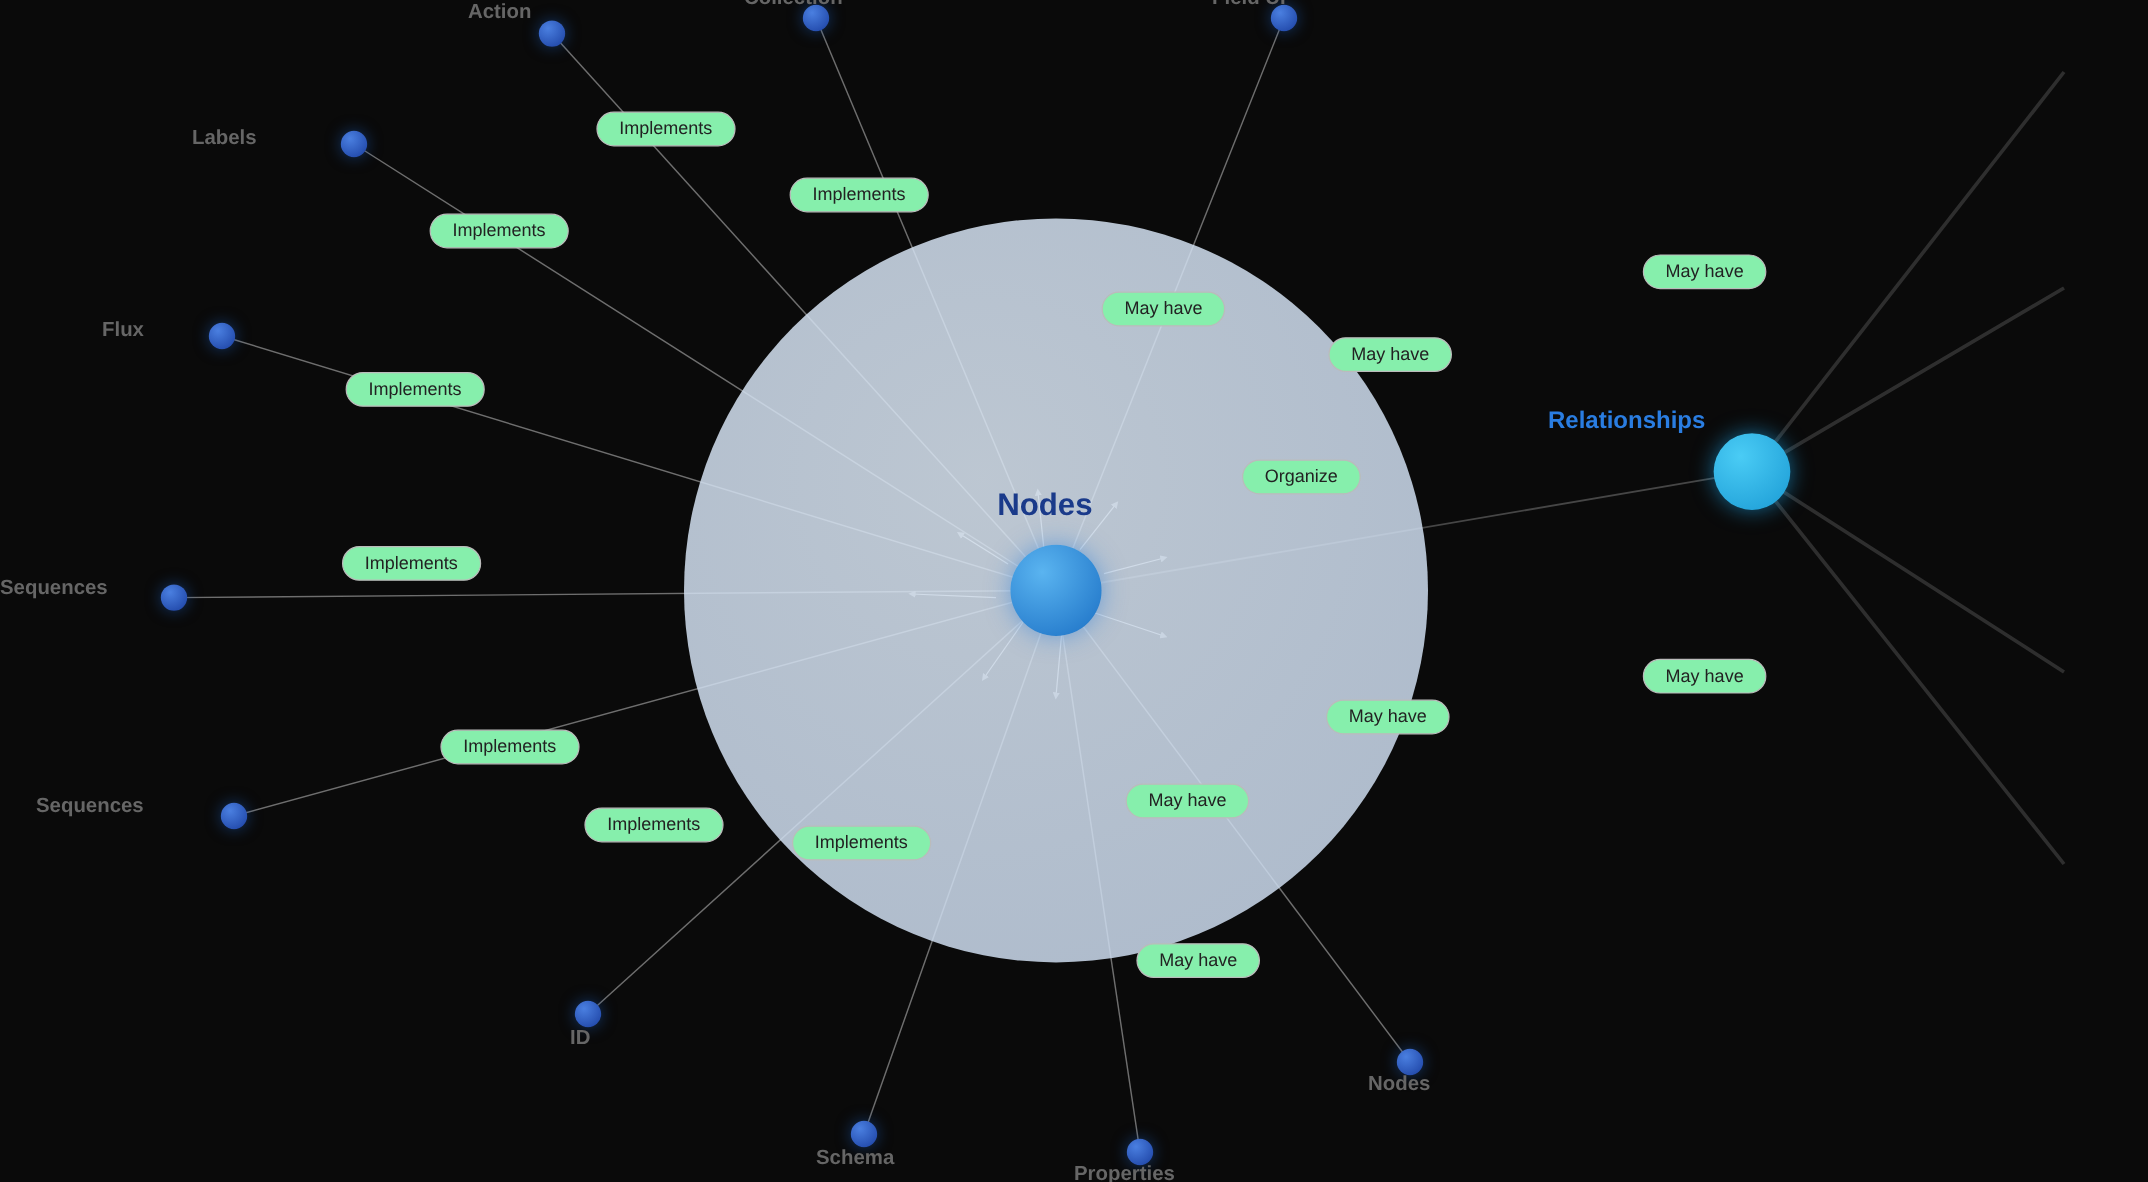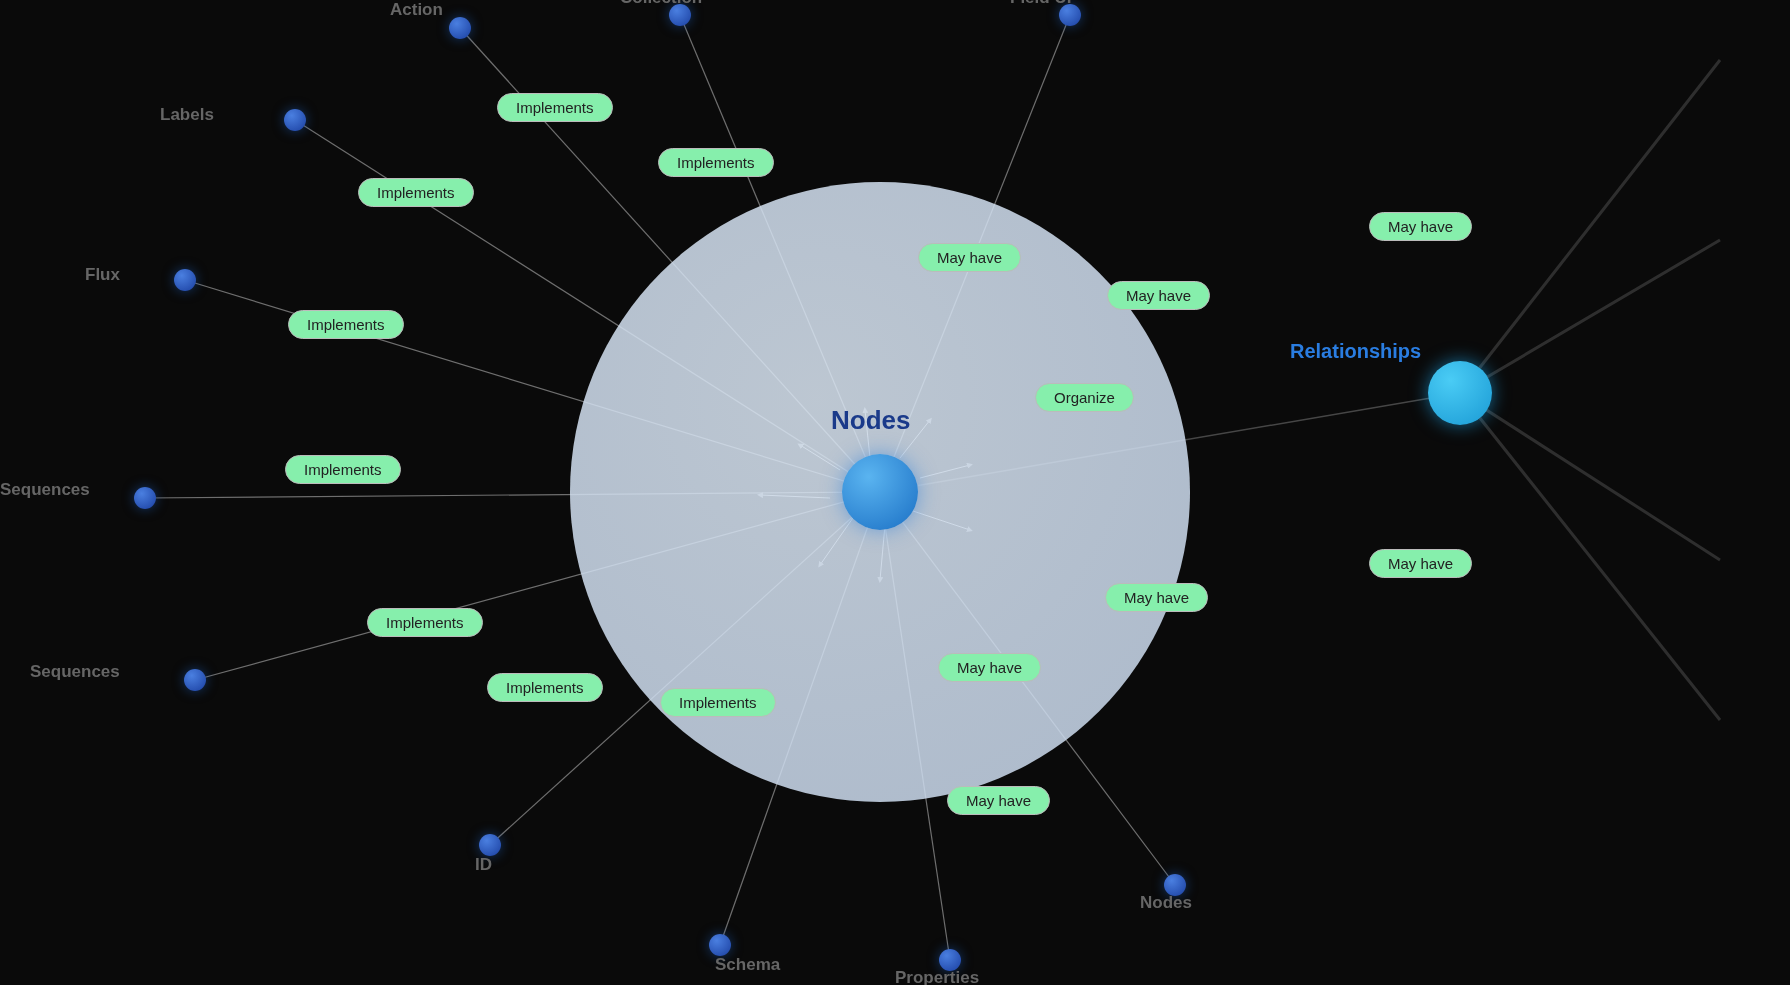--- a/index.html
+++ b/index.html
@@ -142,21 +142,21 @@
   <div class="outer-node blue-outer" style="width:22px; height:22px; left:134px; top:487px; background:radial-gradient(circle at 35% 30%,#4a7fe0,#1a3fa0);"></div>
   <div class="outer-node-label" style="left:0px; top:480px; color:#666; font-size:17px;">Sequences</div>
 
   <div class="outer-node blue-outer" style="width:22px; height:22px; left:184px; top:669px; background:radial-gradient(circle at 35% 30%,#4a7fe0,#1a3fa0);"></div>
   <div class="outer-node-label" style="left:30px; top:662px; color:#666; font-size:17px;">Sequences</div>
 
   <div class="outer-node blue-outer" style="width:22px; height:22px; left:479px; top:834px; background:radial-gradient(circle at 35% 30%,#4a7fe0,#1a3fa0);"></div>
   <div class="outer-node-label" style="left:475px; top:855px; color:#666; font-size:17px;">ID</div>
 
   <div class="outer-node blue-outer" style="width:22px; height:22px; left:709px; top:934px; background:radial-gradient(circle at 35% 30%,#4a7fe0,#1a3fa0);"></div>
-  <div class="outer-node-label" style="left:680px; top:955px; color:#666; font-size:17px;margin-left:35px;">Schema</div>
+  <div class="outer-node-label" style="left:680px; top:955px; color:#666; font-size:17px;">Schema</div>
 
   <div class="outer-node blue-outer" style="width:22px; height:22px; left:939px; top:949px; background:radial-gradient(circle at 35% 30%,#4a7fe0,#1a3fa0);"></div>
   <div class="outer-node-label" style="left:895px; top:968px; color:#666; font-size:17px;">Properties</div>
 
   <div class="outer-node blue-outer" style="width:22px; height:22px; left:1164px; top:874px; background:radial-gradient(circle at 35% 30%,#4a7fe0,#1a3fa0);"></div>
   <div class="outer-node-label" style="left:1140px; top:893px; color:#666; font-size:17px;">Nodes</div>
 
   <div class="edge-label" style="left:497px; top:93px;">Implements</div>
   <div class="edge-label" style="left:358px; top:178px;">Implements</div>
   <div class="edge-label" style="left:658px; top:148px;">Implements</div>

